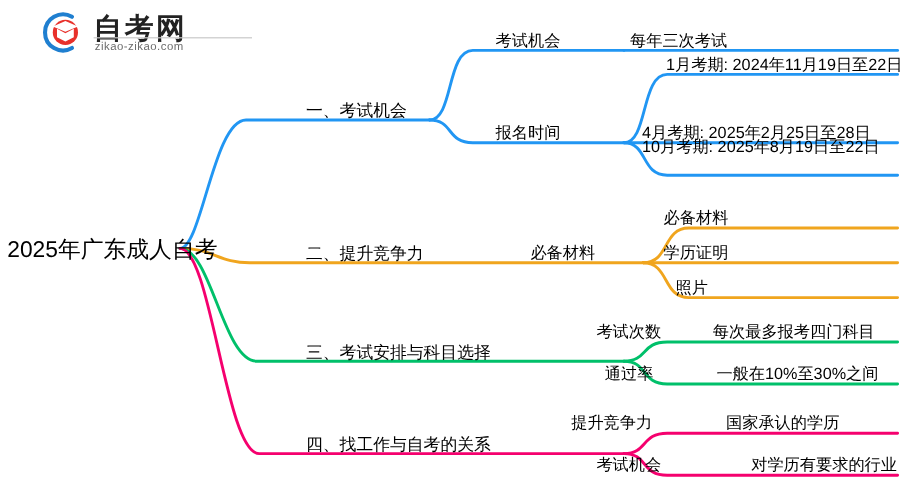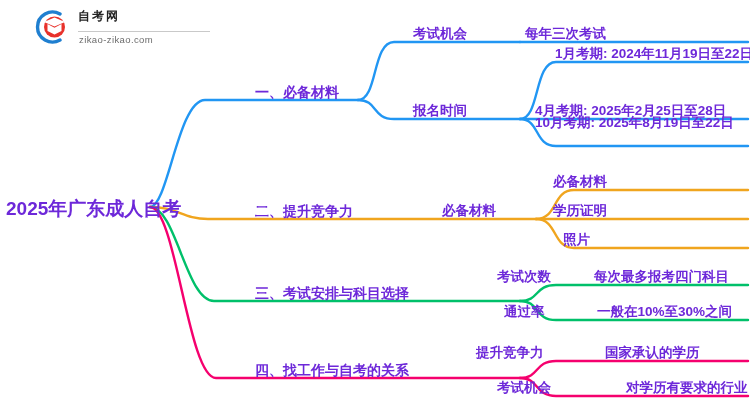--- a/index.html
+++ b/index.html
@@ -20,23 +20,22 @@
   #wires {
     position: absolute;
     left: 0;
     top: 0;
     width: 750px;
     height: 410px;
   }
   .node-label {
     position: absolute;
     white-space: nowrap;
-    color: #6d28d9;
+    color: #000000;
     line-height: 1;
-    font-weight: bold;
   }
   .root-label {
     font-size: 19px;
     letter-spacing: 0px;
   }
   .lvl1-label {
     font-size: 14px;
   }
   .lvl2-label {
     font-size: 13.5px;
@@ -64,21 +63,21 @@
     position: absolute;
     left: 48px;
     top: 2px;
     width: 135px;
     height: 38px;
   }
   .logo-cn {
     position: absolute;
     left: 0;
     top: 0;
-    font-size: 12px;
+    font-size: 24px;
     font-weight: bold;
     color: #222222;
     letter-spacing: 2px;
     white-space: nowrap;
   }
   .logo-rule {
     position: absolute;
     left: 0;
     top: 23px;
     width: 132px;
@@ -135,21 +134,21 @@
       <path stroke="#00c06a" d="M520,301 C540,301 534,320 556,320 L748,320"></path>
 
       <path stroke="#f5006e" d="M150,207 C176,207 188,378 216,378 L520,378"></path>
       <path stroke="#f5006e" d="M520,378 C540,378 534,361 556,361 L748,361"></path>
       <path stroke="#f5006e" d="M520,378 C540,378 534,396 556,396 L748,396"></path>
     </g>
   </svg>
 
   <div class="node-label root-label" style="left:6px; top:199px;">2025年广东成人自考</div>
 
-  <div class="node-label lvl1-label" style="left:255px; top:85px;">一、必备材料</div>
+  <div class="node-label lvl1-label" style="left:255px; top:85px;">一、考试机会</div>
 
   <div class="node-label lvl2-label" style="left:413px; top:27px;">考试机会</div>
   <div class="node-label lvl3-label" style="left:525px; top:27px;">每年三次考试</div>
 
   <div class="node-label lvl2-label" style="left:413px; top:104px;">报名时间</div>
   <div class="node-label lvl3-label" style="left:535px; top:47px;margin-left:20px;">1月考期: 2024年11月19日至22日</div>
   <div class="node-label lvl3-label" style="left:535px; top:104px;">4月考期: 2025年2月25日至28日</div>
   <div class="node-label lvl3-label" style="left:535px; top:116px;">10月考期: 2025年8月19日至22日</div>
 
   <div class="node-label lvl1-label" style="left:255px; top:204px;">二、提升竞争力</div>

